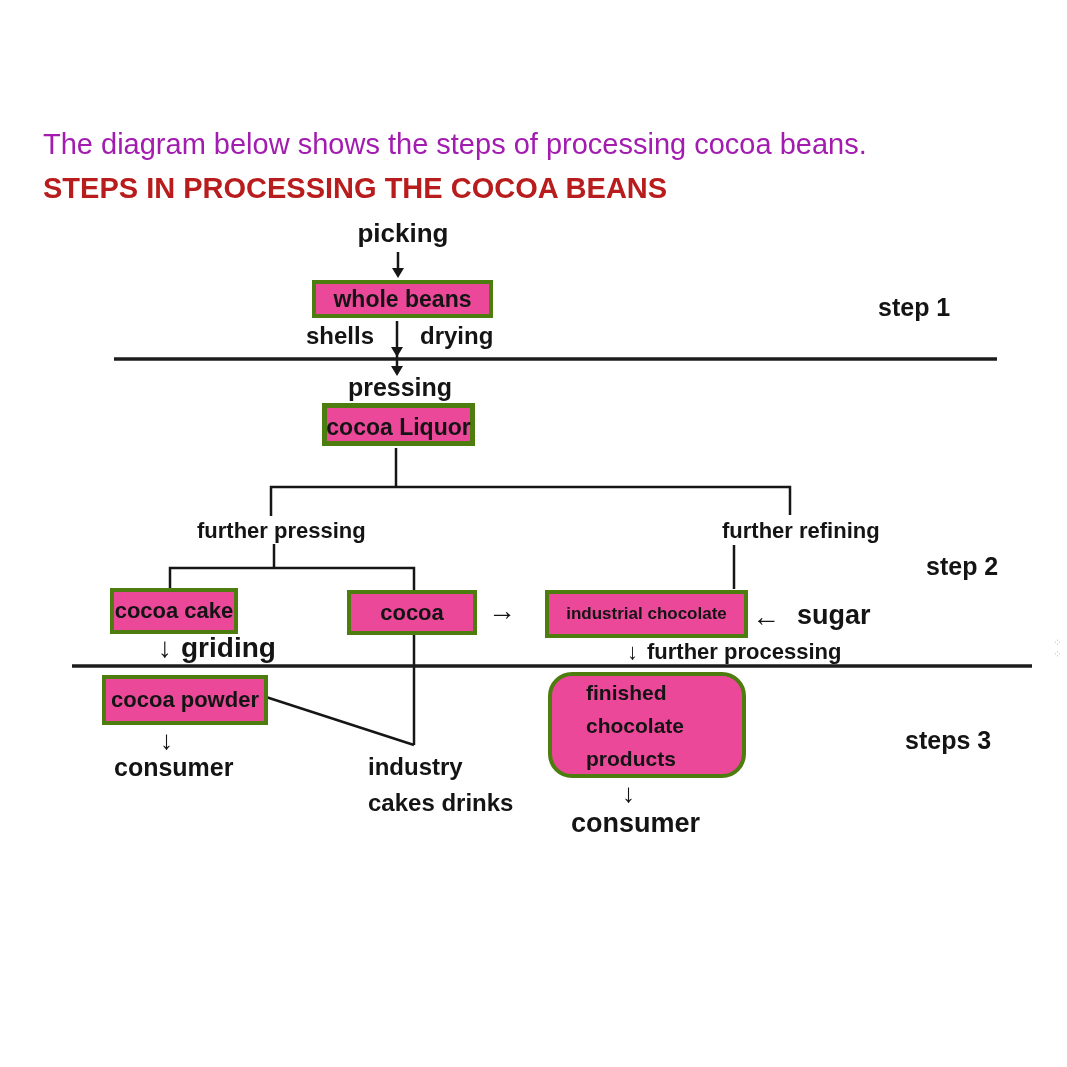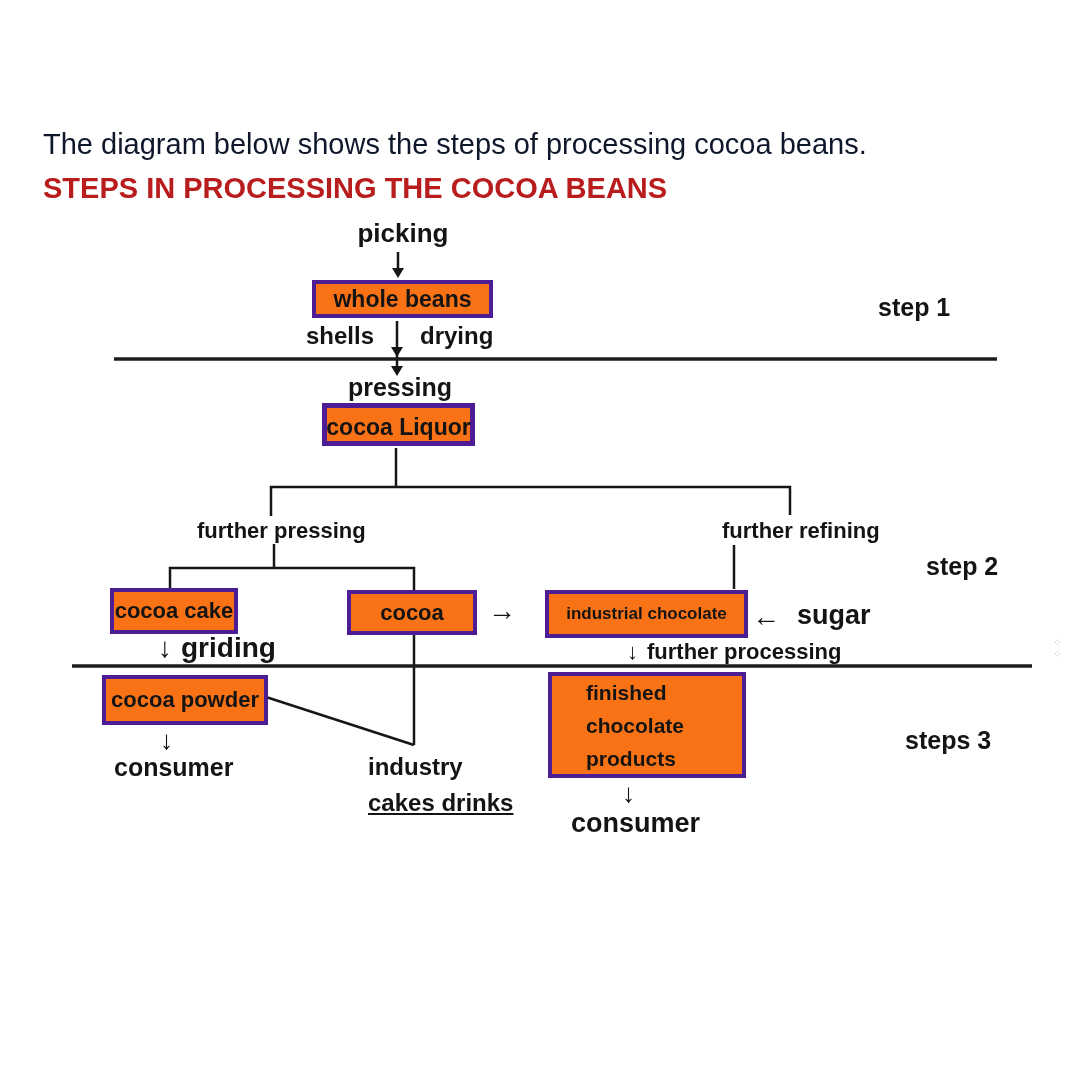--- a/index.html
+++ b/index.html
@@ -14,21 +14,21 @@
     position: relative;
     width: 1067px;
     height: 1067px;
     background: #ffffff;
     overflow: hidden;
     color: #161616;
   }
   .abs { position: absolute; white-space: nowrap; }
 
   
-  .intro   { left: 43px; top: 128px; font-size: 29px; font-weight: 400; color: #0f172a; }
+  .intro   { left: 43px; top: 128px; font-size: 29px; font-weight: 400; color: #a21caf; }
   .heading { left: 43px; top: 172px; font-size: 29px; font-weight: 700; color: #b91c1c; }
 
   
   .lines { position: absolute; left: 0; top: 0; }
   .ln   { stroke: #161616; stroke-width: 2.5px; fill: none; }
   .div-ln { stroke: #1c1c1c; stroke-width: 3.5px; fill: none; }
   .head { fill: #161616; stroke: none; }
 
   
   .dl { font-weight: 700; color: #141414; }
@@ -41,50 +41,50 @@
   .lbl-further-refining { left: 722px; top: 518px; font-size: 22px; }
   .lbl-step2    { left: 926px; top: 552px; font-size: 25px; }
   .glyph-to-chocolate { left: 488px; top: 595px; font-size: 28px; }
   .glyph-from-sugar   { left: 752px; top: 601px; font-size: 28px; }
   .lbl-sugar    { left: 797px; top: 600px; font-size: 27px; }
   .row-griding  { left: 158px; top: 632px; font-size: 28px; }
   .row-further-processing { left: 627px; top: 639px; font-size: 22px; }
   .glyph-powder-down   { left: 160px; top: 725px; font-size: 26px; }
   .lbl-consumer-left   { left: 114px; top: 753px; font-size: 25px; }
   .lbl-industry        { left: 368px; top: 753px; font-size: 24px; }
-  .lbl-cakes-drinks    { left: 368px; top: 789px; font-size: 24px; text-decoration: underline; }
+  .lbl-cakes-drinks    { left: 368px; top: 789px; font-size: 24px; }
   .glyph-finished-down { left: 622px; top: 778px; font-size: 26px; }
   .lbl-consumer-right  { left: 571px; top: 808px; font-size: 27px; }
   .lbl-steps3   { left: 905px; top: 726px; font-size: 25px; }
   .arrow-gap { display: inline-block; margin-right: 9px; }
 
   
   .nbox {
     position: absolute;
     box-sizing: border-box;
-    background: #f97316;
-    border: 4px solid #4c1d95;
+    background: #ec4899;
+    border: 4px solid #4d7c0f;
     font-weight: 700;
     color: #141414;
     display: flex;
     align-items: center;
     justify-content: center;
     white-space: nowrap;
   }
   .box-whole-beans { left: 312px; top: 280px; width: 181px; height: 38px; font-size: 23px; }
   .box-cocoa-liquor { left: 322px; top: 403px; width: 153px; height: 43px; border-width: 5px; font-size: 23px; align-items: flex-end; }
   .box-cocoa-cake   { left: 110px; top: 588px; width: 128px; height: 46px; font-size: 22px; }
   .box-cocoa        { left: 347px; top: 590px; width: 130px; height: 45px; font-size: 22px; }
   .box-industrial-chocolate { left: 545px; top: 590px; width: 203px; height: 48px; font-size: 17px; }
   .box-cocoa-powder { left: 102px; top: 675px; width: 166px; height: 50px; font-size: 22px; }
   .box-finished {
     left: 548px; top: 672px; width: 198px; height: 106px;
     font-size: 21px; line-height: 33px;
     flex-direction: column; align-items: flex-start;
-    justify-content: flex-start; padding-left: 34px;
+    justify-content: flex-start; padding-left: 34px; border-radius: 24px;
   }
 
   
   .edge-mark {
     left: 1052px; top: 638px;
     writing-mode: vertical-rl;
     font-size: 10px;
     color: #c3c3c3;
     letter-spacing: 3px;
     filter: blur(0.4px);

